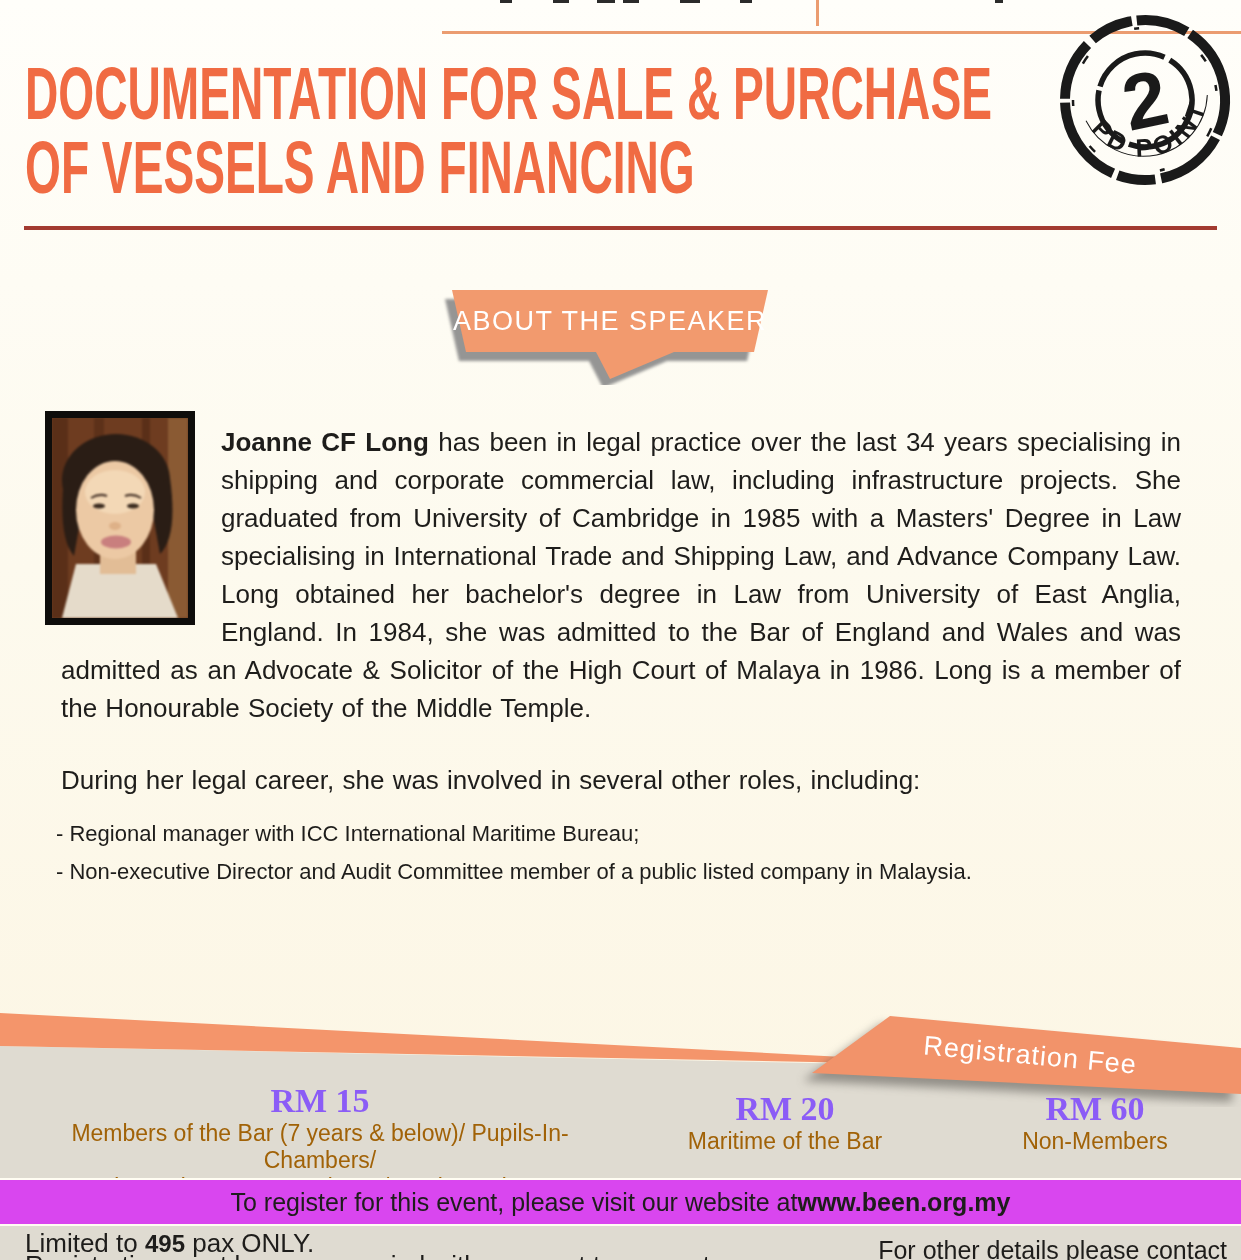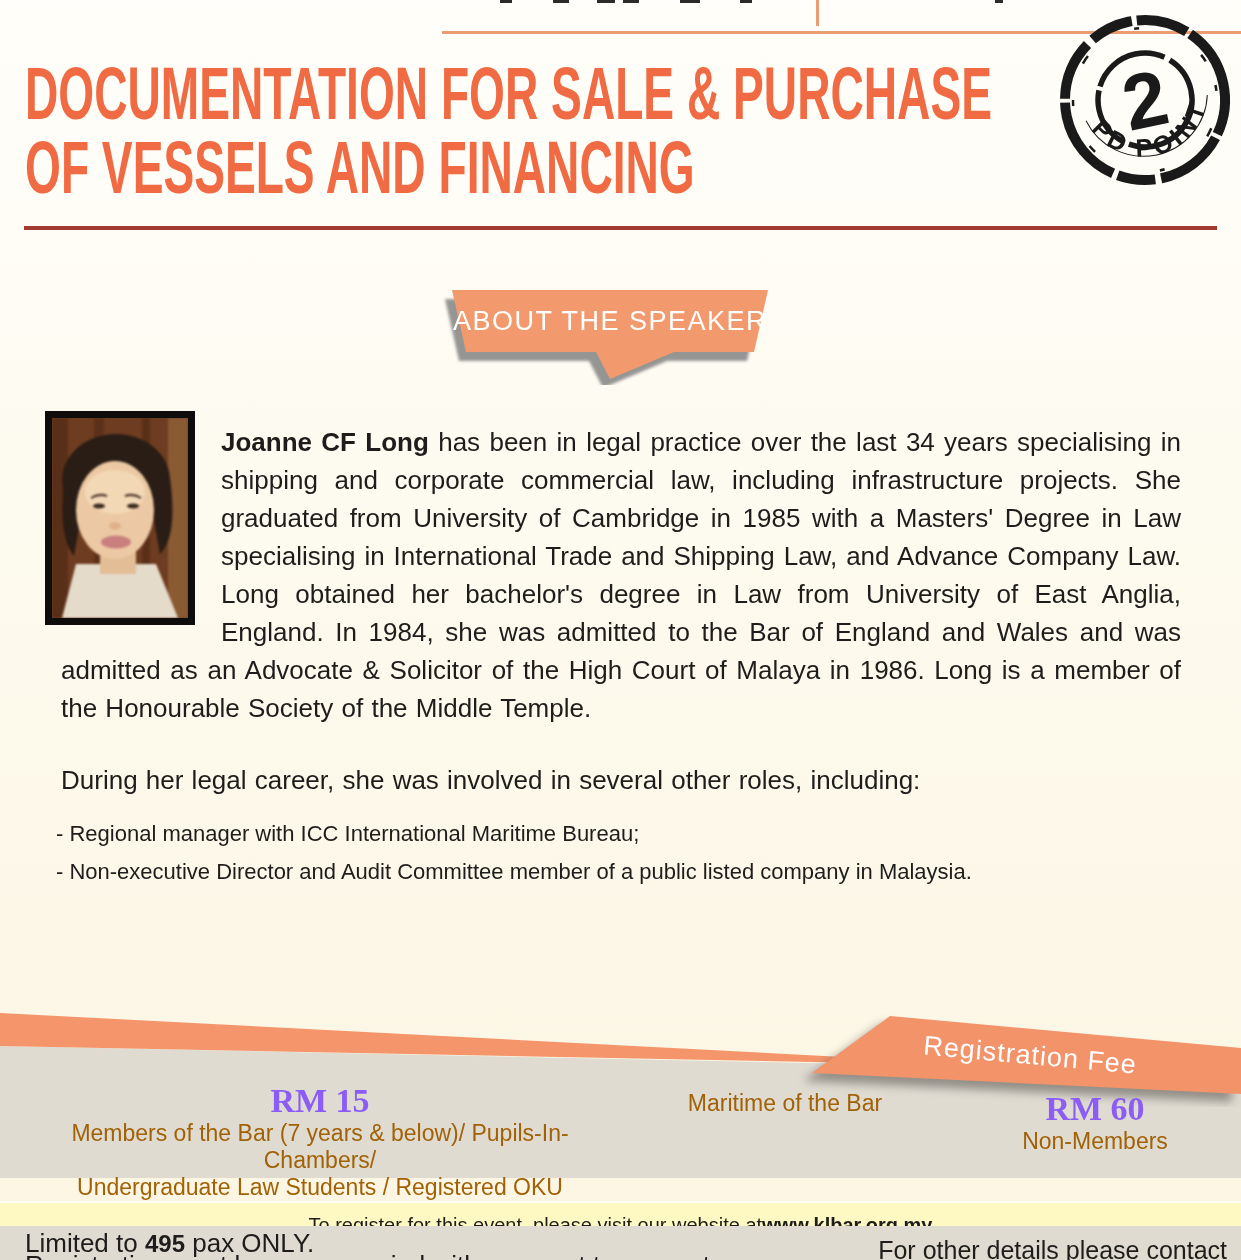--- a/index.html
+++ b/index.html
@@ -26,23 +26,23 @@
   #career{margin-top:34px;}
   .career-item{font-size:22px;line-height:38px;padding-left:34px;text-indent:-23px;margin:0;}
   
   #wedge{left:0;top:1010px;width:1241px;height:60px;background:#f4956b;
          clip-path:polygon(0 3px,1016px 56px,0 36px);}
   #grayband{left:0;top:1040px;width:1241px;height:138px;background:#dfdbd1;
          clip-path:polygon(0 6px,1241px 32px,1241px 138px,0 138px);}
   .fee-col{position:absolute;text-align:center;}
   .fee-price{font-family:"Liberation Serif",serif;font-weight:bold;font-size:34px;color:#8b5cf6;}
   .fee-desc{font-size:23px;line-height:27px;color:#a16207;}
-  #strip{left:0;top:1178px;width:1241px;height:48px;background:#fef9c3;
+  #strip{left:0;top:1178px;width:1241px;height:48px;background:#d946ef;
          border-top:2px solid #fffdf2;border-bottom:2px solid #fffdf2;box-sizing:border-box;
-         display:flex;align-items:center;justify-content:center;font-size:20px;margin-top:23px;}
+         display:flex;align-items:center;justify-content:center;font-size:25px;}
   #footerband{left:0;top:1226px;width:1241px;height:40px;background:#dfdbd1;}
   .foot-line{position:absolute;font-size:26px;white-space:nowrap;}
   b.num{font-size:24px;}
   svg text{font-family:"Liberation Sans",sans-serif;}
 </style>
 </head>
 <body>
 
 <div class="frag" style="left:500px;width:12px"></div>
 <div class="frag" style="left:553px;width:16px"></div>
@@ -131,30 +131,31 @@
 </svg>
 
 <div class="fee-col" style="left:20px;top:1082px;width:600px">
   <div class="fee-price">RM 15</div>
   <div class="fee-desc">
     <div>Members of the Bar (7 years &amp; below)/ Pupils-In-Chambers/</div>
     <div>Undergraduate Law Students / Registered OKU</div>
   </div>
 </div>
 <div class="fee-col" style="left:620px;top:1090px;width:330px">
+  <div class="fee-price">RM 20</div>
   <div class="fee-desc">Maritime of the Bar</div>
 </div>
 <div class="fee-col" style="left:950px;top:1090px;width:290px">
   <div class="fee-price">RM 60</div>
   <div class="fee-desc">Non-Members</div>
 </div>
 
 <div id="strip" class="abs">
   <span>To register for this event, please visit our website at </span>
-    <b>www.klbar.org.my</b>
+    <b>www.been.org.my</b>
 </div>
 
 <div id="footerband" class="abs"></div>
 <div class="foot-line" style="left:25px;top:1228px">
   <span>Limited to </span><b class="num">495</b><span> pax ONLY.</span>
 </div>
 <div class="foot-line" style="left:25px;top:1250px">Registration must  be accompanied with payment to guarantee your</div>
 <div class="foot-line" style="right:14px;top:1236px;font-size:25px">For other details please contact</div>
 
 </body></html>

